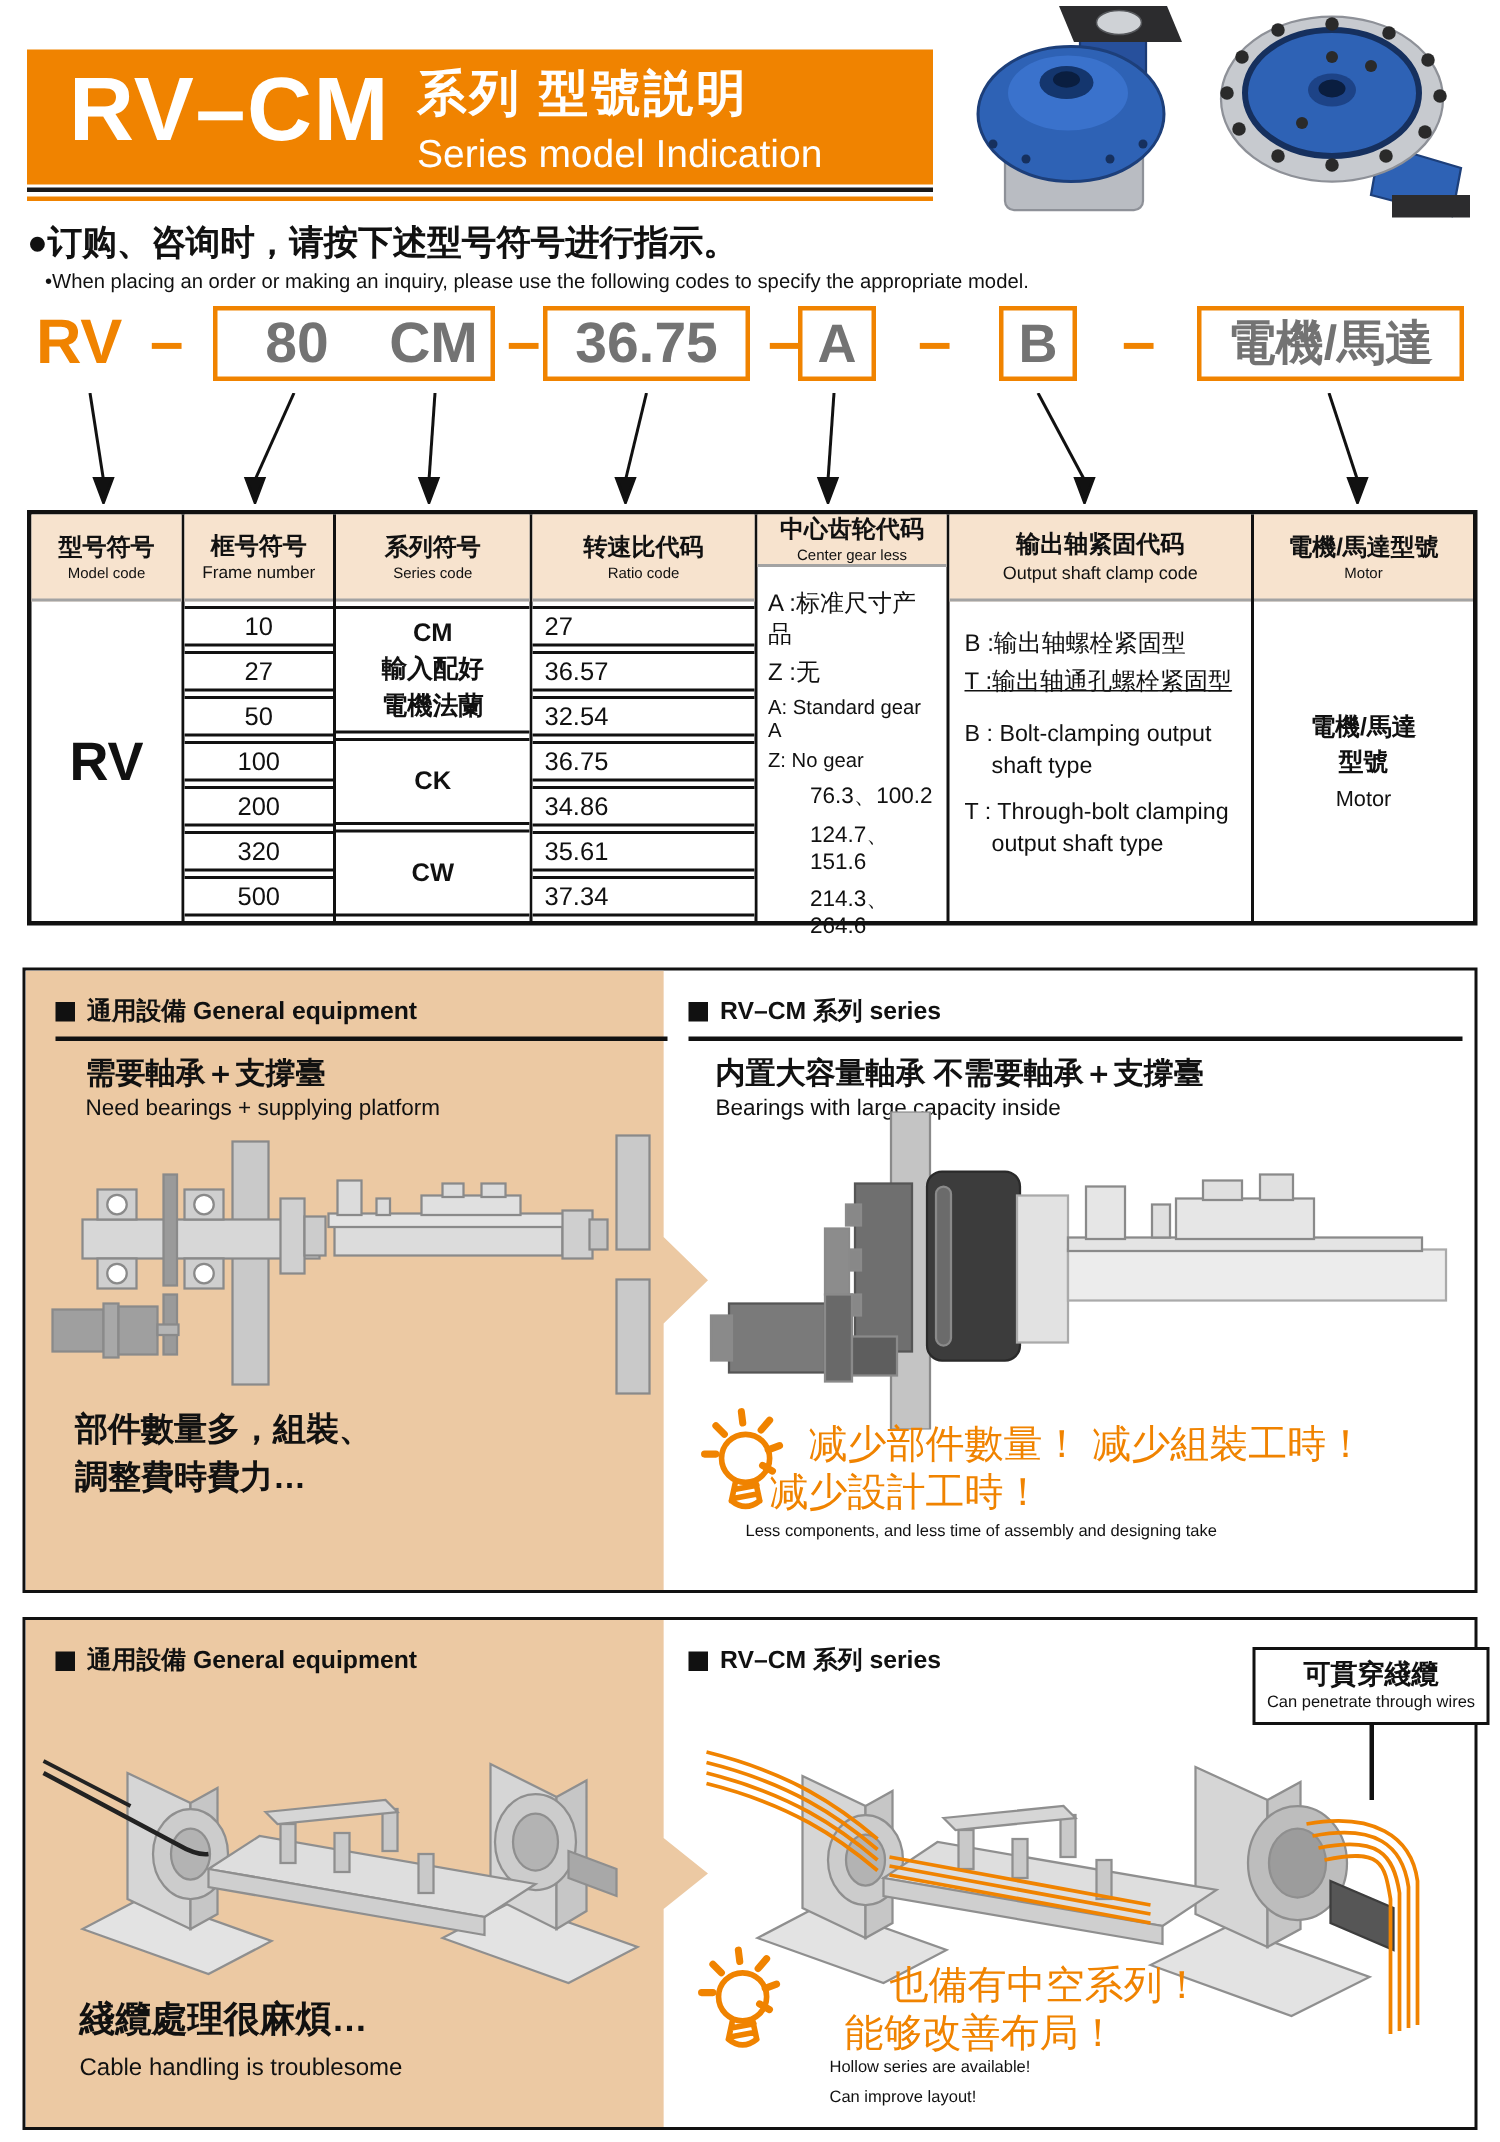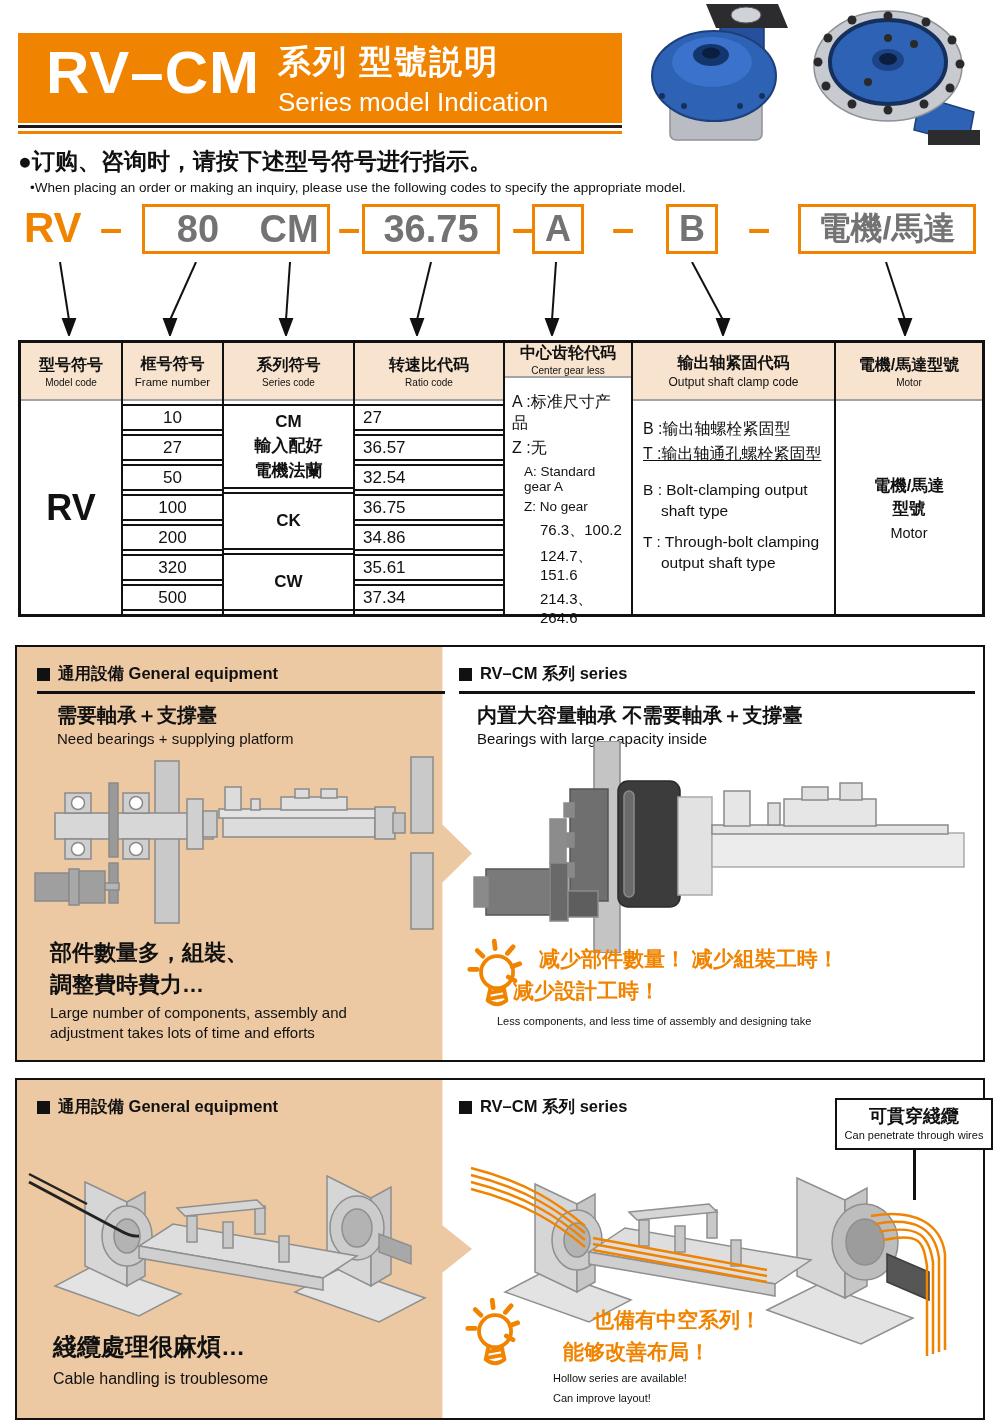--- a/index.html
+++ b/index.html
@@ -39,21 +39,21 @@
   .centerfill{display:flex;align-items:center;justify-content:center;height:100%;}
   .rv-big{font-size:36px;font-weight:600;}
   .stack{display:flex;flex-direction:column;gap:3px;height:100%;padding:3px 0;box-sizing:border-box;}
   .cellbox{border-top:2px solid #111;border-bottom:2px solid #111;flex:1;display:flex;align-items:center;
            justify-content:center;background:#fff;font-size:17px;}
   .cellbox.left{justify-content:flex-start;padding-left:8px;}
   .sbox{border-top:2px solid #111;border-bottom:2px solid #111;display:flex;flex-direction:column;
         align-items:center;justify-content:center;background:#fff;font-size:17px;font-weight:600;line-height:1.45;}
   .cg{padding:10px 6px 0 7px;font-size:16px;}
   .cg .l{margin-top:4px;}
-  .cg .sm{font-size:13.5px;margin-top:5px;margin-left:12px;}
+  .cg .sm{font-size:13.5px;margin-top:5px;}
   .cg .num{font-size:15px;margin-top:7px;margin-left:28px;}
   .cl{padding:14px 4px 0 10px;}
   .cl .l{font-size:16px;margin-top:4px;}
   .cl .ul{text-decoration:underline;}
   .cl .en{font-size:15.5px;margin-top:3px;}
   .cl .en1{margin-top:16px;}
   .cl .en3{margin-top:13px;}
   .cl .ind{margin-left:18px;}
   .motor-cell{display:flex;flex-direction:column;align-items:center;justify-content:center;height:100%;text-align:center;}
   .motor-cell .b{font-size:16.5px;font-weight:700;line-height:1.35;}
@@ -62,21 +62,21 @@
   .panel{position:absolute;left:15px;width:970px;border:2.5px solid #111;background:#fff;box-sizing:border-box;}
   .tanarrow{position:absolute;left:0;top:0;bottom:0;width:455px;background:#ecc9a3;
             clip-path:polygon(0 0,93.5% 0,93.5% 43%,100% 50%,93.5% 57%,93.5% 100%,0 100%);}
   .sec-title{position:absolute;font-size:16.5px;font-weight:700;display:flex;align-items:center;gap:8px;}
   .sq{width:13px;height:13px;background:#111;flex:none;}
   .rule{position:absolute;height:2.5px;background:#111;}
   .lede-cjk{position:absolute;font-size:20px;font-weight:700;text-align:center;}
   .lede-en{position:absolute;font-size:15px;}
   .note-cjk{position:absolute;font-size:22px;font-weight:700;line-height:1.45;}
   .note-en{position:absolute;font-size:15px;line-height:1.35;}
-  .benefit{position:absolute;color:#f08300;font-size:21px;font-weight:700;text-align:center;}
+  .benefit{position:absolute;color:#f08300;font-size:26px;font-weight:400;text-align:center;}
   .benefit-en{position:absolute;font-size:11px;}
   .callout{position:absolute;border:2.5px solid #111;background:#fff;text-align:center;padding:4px 6px;box-sizing:border-box;}
   .callout .c1{font-size:18px;font-weight:700;}
   .callout .c2{font-size:11px;margin-top:1px;}
   .leader{position:absolute;width:2.5px;background:#111;}
   svg{display:block;}
 </style>
 </head>
 <body>
 
@@ -328,24 +328,20 @@
           <rect x="42" y="118" width="10" height="36" fill="#a8a8a8"></rect>
         <rect x="52" y="120" width="26" height="32" fill="#9f9f9f"></rect>
           <rect x="78" y="132" width="14" height="7" fill="#b5b5b5"></rect>
       </g>
     </svg>
 
     <div class="note-cjk" style="left:33px;top:290px">
       <div>部件數量多，組裝、</div>
       <div>調整費時費力…</div>
     </div>
-    <div class="note-en" style="left:33px;top:356px">
-      <div>Large number of components, assembly and</div>
-      <div>adjustment takes lots of time and efforts</div>
-    </div>
 
     <div class="sec-title" style="left:442px;top:16px">
       <span class="sq"></span>
       <span>RV–CM 系列 series</span>
     </div>
     <div class="rule" style="left:442px;top:44px;width:516px"></div>
     <div class="lede-cjk" style="left:460px;top:55px">内置大容量軸承 不需要軸承＋支撐臺</div>
     <div class="lede-en" style="left:460px;top:83px">Bearings with large capacity inside</div>
 
     <svg style="position:absolute;left:455px;top:94px" width="505" height="212" viewBox="0 0 505 212">

